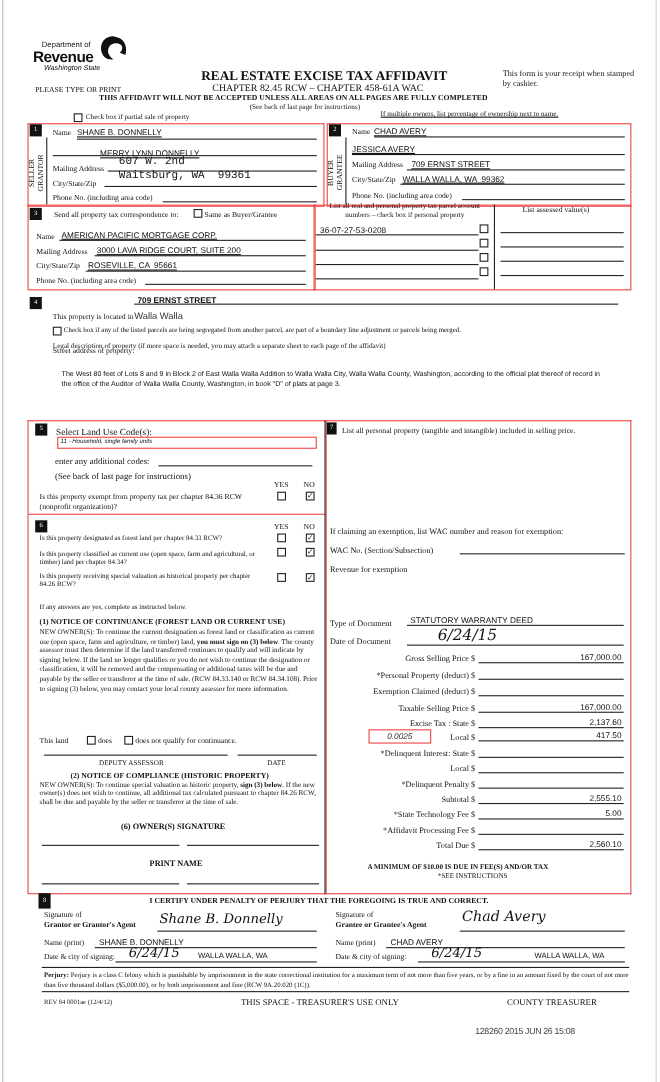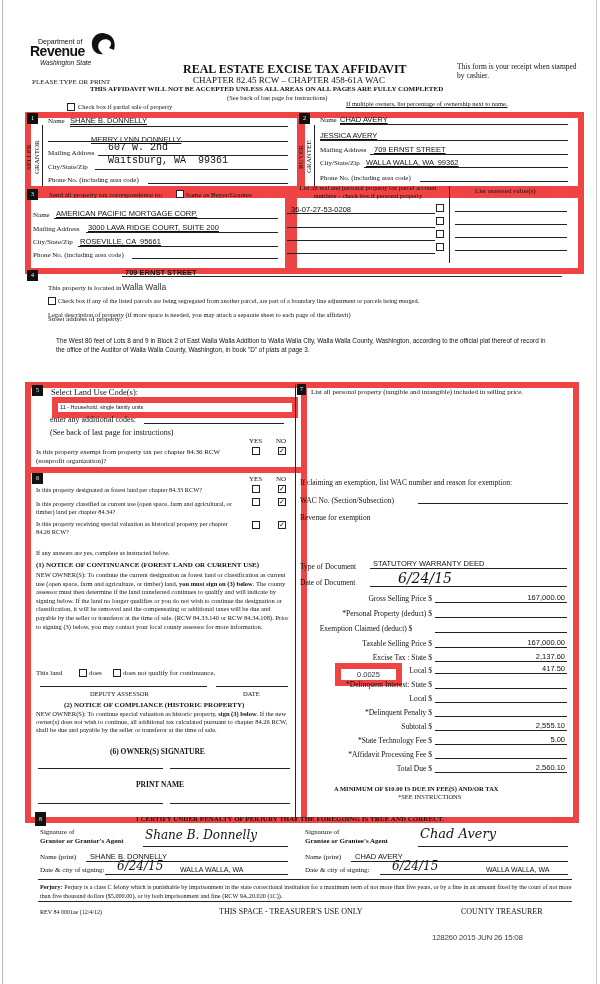--- a/index.html
+++ b/index.html
@@ -5,21 +5,21 @@
   html, body { margin:0; padding:0; background:#fff; }
   body { width:600px; height:984px; position:relative; overflow:hidden;
          font-family:"Liberation Serif", serif; color:#111; font-size:8px; }
   .abs { position:absolute; }
   .sans { font-family:"Liberation Sans", sans-serif; }
   .mono { font-family:"Liberation Mono", monospace; }
   .hw { font-family:"DejaVu Serif", serif; font-style:italic; }
   .leftedge { position:absolute; left:2px; top:0; width:1px; height:984px; background:#bbb; }
   .rightedge { position:absolute; left:596px; top:0; width:1px; height:984px; background:#ccc; }
   .line { position:absolute; height:0; border-bottom:1px solid #222; }
-  .box { position:absolute; border:6px solid #ef4444; }
+  .box { position:absolute; border:1px solid #ef4444;font-style:italic; }
   .cb { position:absolute; width:8px; height:8px; border:1px solid #222; background:#fff; box-sizing:border-box; font-size:7px; line-height:6px; text-align:center; }
   .numtag { position:absolute; background:#111; color:#fff; width:11px; height:11px; font-size:6px; text-align:center; line-height:11px; }
   .vert { position:absolute; writing-mode:vertical-rl; transform:rotate(180deg); font-size:7px; text-align:center; line-height:8px; }
   .fill { font-family:"Liberation Sans", sans-serif; font-size:7.5px; text-decoration:underline; }
   .amt { position:absolute; font-family:"Liberation Sans", sans-serif; font-size:7.5px; text-align:right; }
   .lbl { position:absolute; white-space:nowrap; }
   .r { text-align:right; }
 </style>
 </head>
 <body>
@@ -209,21 +209,21 @@
 <div class="line" style="left:370px;top:586px;width:197px;"></div>
 
 <div class="lbl r" style="left:300px;width:132px;top:594px;font-size:7.5px;">Gross Selling Price  $</div>
 <div class="amt" style="left:435px;width:130px;top:593px;">167,000.00</div>
 <div class="line" style="left:435px;top:602px;width:132px;"></div>
 
 <div class="lbl r" style="left:300px;width:132px;top:609px;font-size:7.5px;">*Personal Property (deduct)  $</div>
 <div class="amt" style="left:435px;width:130px;top:608px;"></div>
 <div class="line" style="left:435px;top:617px;width:132px;"></div>
 
-<div class="lbl r" style="left:300px;width:132px;top:624px;font-size:7.5px;text-align:center;">Exemption Claimed (deduct)  $</div>
+<div class="lbl r" style="left:300px;width:132px;top:624px;font-size:7.5px;">Exemption Claimed (deduct)  $</div>
 <div class="amt" style="left:435px;width:130px;top:623px;"></div>
 <div class="line" style="left:435px;top:632px;width:132px;"></div>
 
 <div class="lbl r" style="left:300px;width:132px;top:639px;font-size:7.5px;">Taxable Selling Price  $</div>
 <div class="amt" style="left:435px;width:130px;top:638px;">167,000.00</div>
 <div class="line" style="left:435px;top:647px;width:132px;"></div>
 
 <div class="lbl r" style="left:300px;width:132px;top:653px;font-size:7.5px;">Excise Tax : State  $</div>
 <div class="amt" style="left:435px;width:130px;top:652px;">2,137.60</div>
 <div class="line" style="left:435px;top:661px;width:132px;"></div>

